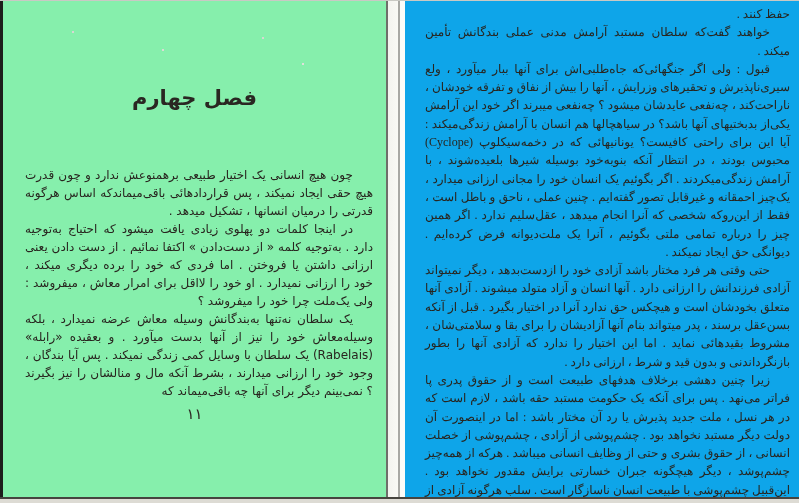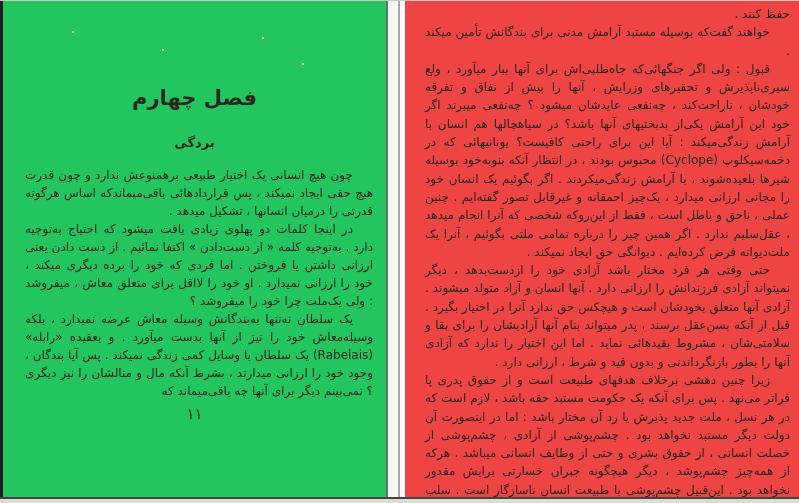--- a/index.html
+++ b/index.html
@@ -17,22 +17,22 @@
   .edge-left{position:absolute;left:0;top:0;width:3px;height:503px;background:#1e1e1c;}
   .edge-top{position:absolute;left:0;top:0;width:799px;height:1px;background:#c9c9c4;}
   .edge-bottom{position:absolute;left:0;top:497px;width:799px;height:2px;background:#46443f;}
   .edge-bottom-shadow{position:absolute;left:0;top:499px;width:799px;height:4px;background:#dddbd4;}
 
   .page{
     position:absolute;top:0;height:497px;
     direction:rtl;
     color:#28251f;
   }
-  .left-page{left:3px;width:383px;background:#22c55e;}
-  .right-page{left:405px;width:394px;background:#ef4444;}
+  .left-page{left:3px;width:383px;background:#86efac;}
+  .right-page{left:405px;width:394px;background:#0ea5e9;font-family:Liberation Serif, serif;}
 
   .gutter{
     position:absolute;left:386px;top:0;width:19px;height:497px;
     background:linear-gradient(to right,
       #6e6e6a 0px, #6e6e6a 2px,
       #f3f3ef 2px, #f9f9f5 12px,
       #a8a8a4 12px, #a8a8a4 14px,
       #fcfcf9 14px, #fcfcf9 19px);
   }
 
@@ -87,35 +87,34 @@
       radial-gradient(circle 1px at 260px 44px, #e0e0da 0 1px, transparent 1px);
   }
 </style>
 </head>
 <body>
 
 <div class="scan">
 
   <div class="page left-page">
     <h1 class="chapter-title">فصل چهارم</h1>
-    <h2 class="section-title">بردگی</h2>
     <div class="body-text">
       <p>چون هیچ انسانی یک اختیار طبیعی برهمنوعش ندارد و چون قدرت هیچ حقی ایجاد نمیکند ، پس قراردادهائی باقی‌میماندکه اساس هرگونه قدرتی را درمیان انسانها ، تشکیل میدهد .</p>
-      <p>در اینجا کلمات دو پهلوی زیادی یافت میشود که احتیاج به‌توجیه دارد . به‌توجیه کلمه « از دست‌دادن » اکتفا نمائیم . از دست دادن یعنی ارزانی داشتن یا فروختن . اما فردی که خود را برده دیگری میکند ، خود را ارزانی نمیدارد . او خود را لااقل برای متعلق معاش ، میفروشد : ولی یک‌ملت چرا خود را میفروشد ؟</p>
-      <p>یک سلطان نه‌تنها به‌بندگانش وسیله معاش عرضه نمیدارد ، بلکه وسیله‌معاش خود را نیز از آنها بدست میآورد . و بعقیده «رابله» (Rabelais) یک سلطان با وسایل کمی زندگی نمیکند . پس آیا بندگان ، وجود خود را ارزانی میدارند ، بشرط آنکه مال و منالشان را نیز دیگری ؟ نمی‌بینم دیگر برای آنها چه باقی‌میماند که</p>
+      <p>در اینجا کلمات دو پهلوی زیادی یافت میشود که احتیاج به‌توجیه دارد . به‌توجیه کلمه « از دست‌دادن » اکتفا نمائیم . از دست دادن یعنی ارزانی داشتن یا فروختن . اما فردی که خود را برده دیگری میکند ، خود را ارزانی نمیدارد . او خود را لااقل برای امرار معاش ، میفروشد : ولی یک‌ملت چرا خود را میفروشد ؟</p>
+      <p>یک سلطان نه‌تنها به‌بندگانش وسیله معاش عرضه نمیدارد ، بلکه وسیله‌معاش خود را نیز از آنها بدست میآورد . و بعقیده «رابله» (Rabelais) یک سلطان با وسایل کمی زندگی نمیکند . پس آیا بندگان ، وجود خود را ارزانی میدارند ، بشرط آنکه مال و منالشان را نیز بگیرند ؟ نمی‌بینم دیگر برای آنها چه باقی‌میماند که</p>
     </div>
     <div class="page-number">۱۱</div>
   </div>
 
   <div class="gutter"></div>
 
   <div class="page right-page">
     <div class="body-text">
       <p class="no-indent">حفظ کنند .</p>
-      <p>خواهند گفت‌که بوسیله مستبد آرامش مدنی برای بندگانش تأمین میکند .</p>
+      <p>خواهند گفت‌که سلطان مستبد آرامش مدنی عملی بندگانش تأمین میکند .</p>
       <p>قبول : ولی اگر جنگهائی‌که جاه‌طلبی‌اش برای آنها ببار میآورد ، ولع سیری‌ناپذیرش و تحقیرهای وزرایش ، آنها را بیش از نفاق و تفرقه خودشان ، ناراحت‌کند ، چه‌نفعی عایدشان میشود ؟ چه‌نفعی میبرند اگر خود این آرامش یکی‌از بدبختیهای آنها باشد؟ در سیاهچالها هم انسان با آرامش زندگی‌میکند : آیا این برای راحتی کافیست؟ یونانیهائی که در دخمه‌سیکلوپ (Cyclope) محبوس بودند ، در انتظار آنکه بنوبه‌خود بوسیله شیرها بلعیده‌شوند ، با آرامش زندگی‌میکردند . اگر بگوئیم یک انسان خود را مجانی ارزانی میدارد ، یک‌چیز احمقانه و غیرقابل تصور گفته‌ایم . چنین عملی ، ناحق و باطل است ، فقط از این‌روکه شخصی که آنرا انجام میدهد ، عقل‌سلیم ندارد . اگر همین چیز را درباره تمامی ملتی بگوئیم ، آنرا یک ملت‌دیوانه فرض کرده‌ایم . دیوانگی حق ایجاد نمیکند .</p>
       <p>حتی وقتی هر فرد مختار باشد آزادی خود را ازدست‌بدهد ، دیگر نمیتواند آزادی فرزندانش را ارزانی دارد . آنها انسان و آزاد متولد میشوند . آزادی آنها متعلق بخودشان است و هیچکس حق ندارد آنرا در اختیار بگیرد . قبل از آنکه بسن‌عقل برسند ، پدر میتواند بنام آنها آزادیشان را برای بقا و سلامتی‌شان ، مشروط بقیدهائی نماید . اما این اختیار را ندارد که آزادی آنها را بطور بازنگرداندنی و بدون قید و شرط ، ارزانی دارد .</p>
       <p>زیرا چنین دهشی برخلاف هدفهای طبیعت است و از حقوق پدری پا فراتر می‌نهد . پس برای آنکه یک حکومت مستبد حقه باشد ، لازم است که در هر نسل ، ملت جدید پذیرش یا رد آن مختار باشد : اما در اینصورت آن دولت دیگر مستبد نخواهد بود . چشم‌پوشی از آزادی ، چشم‌پوشی از خصلت انسانی ، از حقوق بشری و حتی از وظایف انسانی میباشد . هرکه از همه‌چیز چشم‌پوشد ، دیگر هیچگونه جبران خسارتی برایش مقدور نخواهد بود . این‌قبیل چشم‌پوشی با طبیعت انسان ناسازگار است . سلب هرگونه آزادی از اراده انسان ، یعنی سلب هرگونه معنویت از اعمال او . بعلاوه ، این یک قرارداد</p>
     </div>
   </div>
 
   <div class="edge-left"></div>
   <div class="edge-top"></div>
   <div class="edge-bottom"></div>
   <div class="edge-bottom-shadow"></div>

